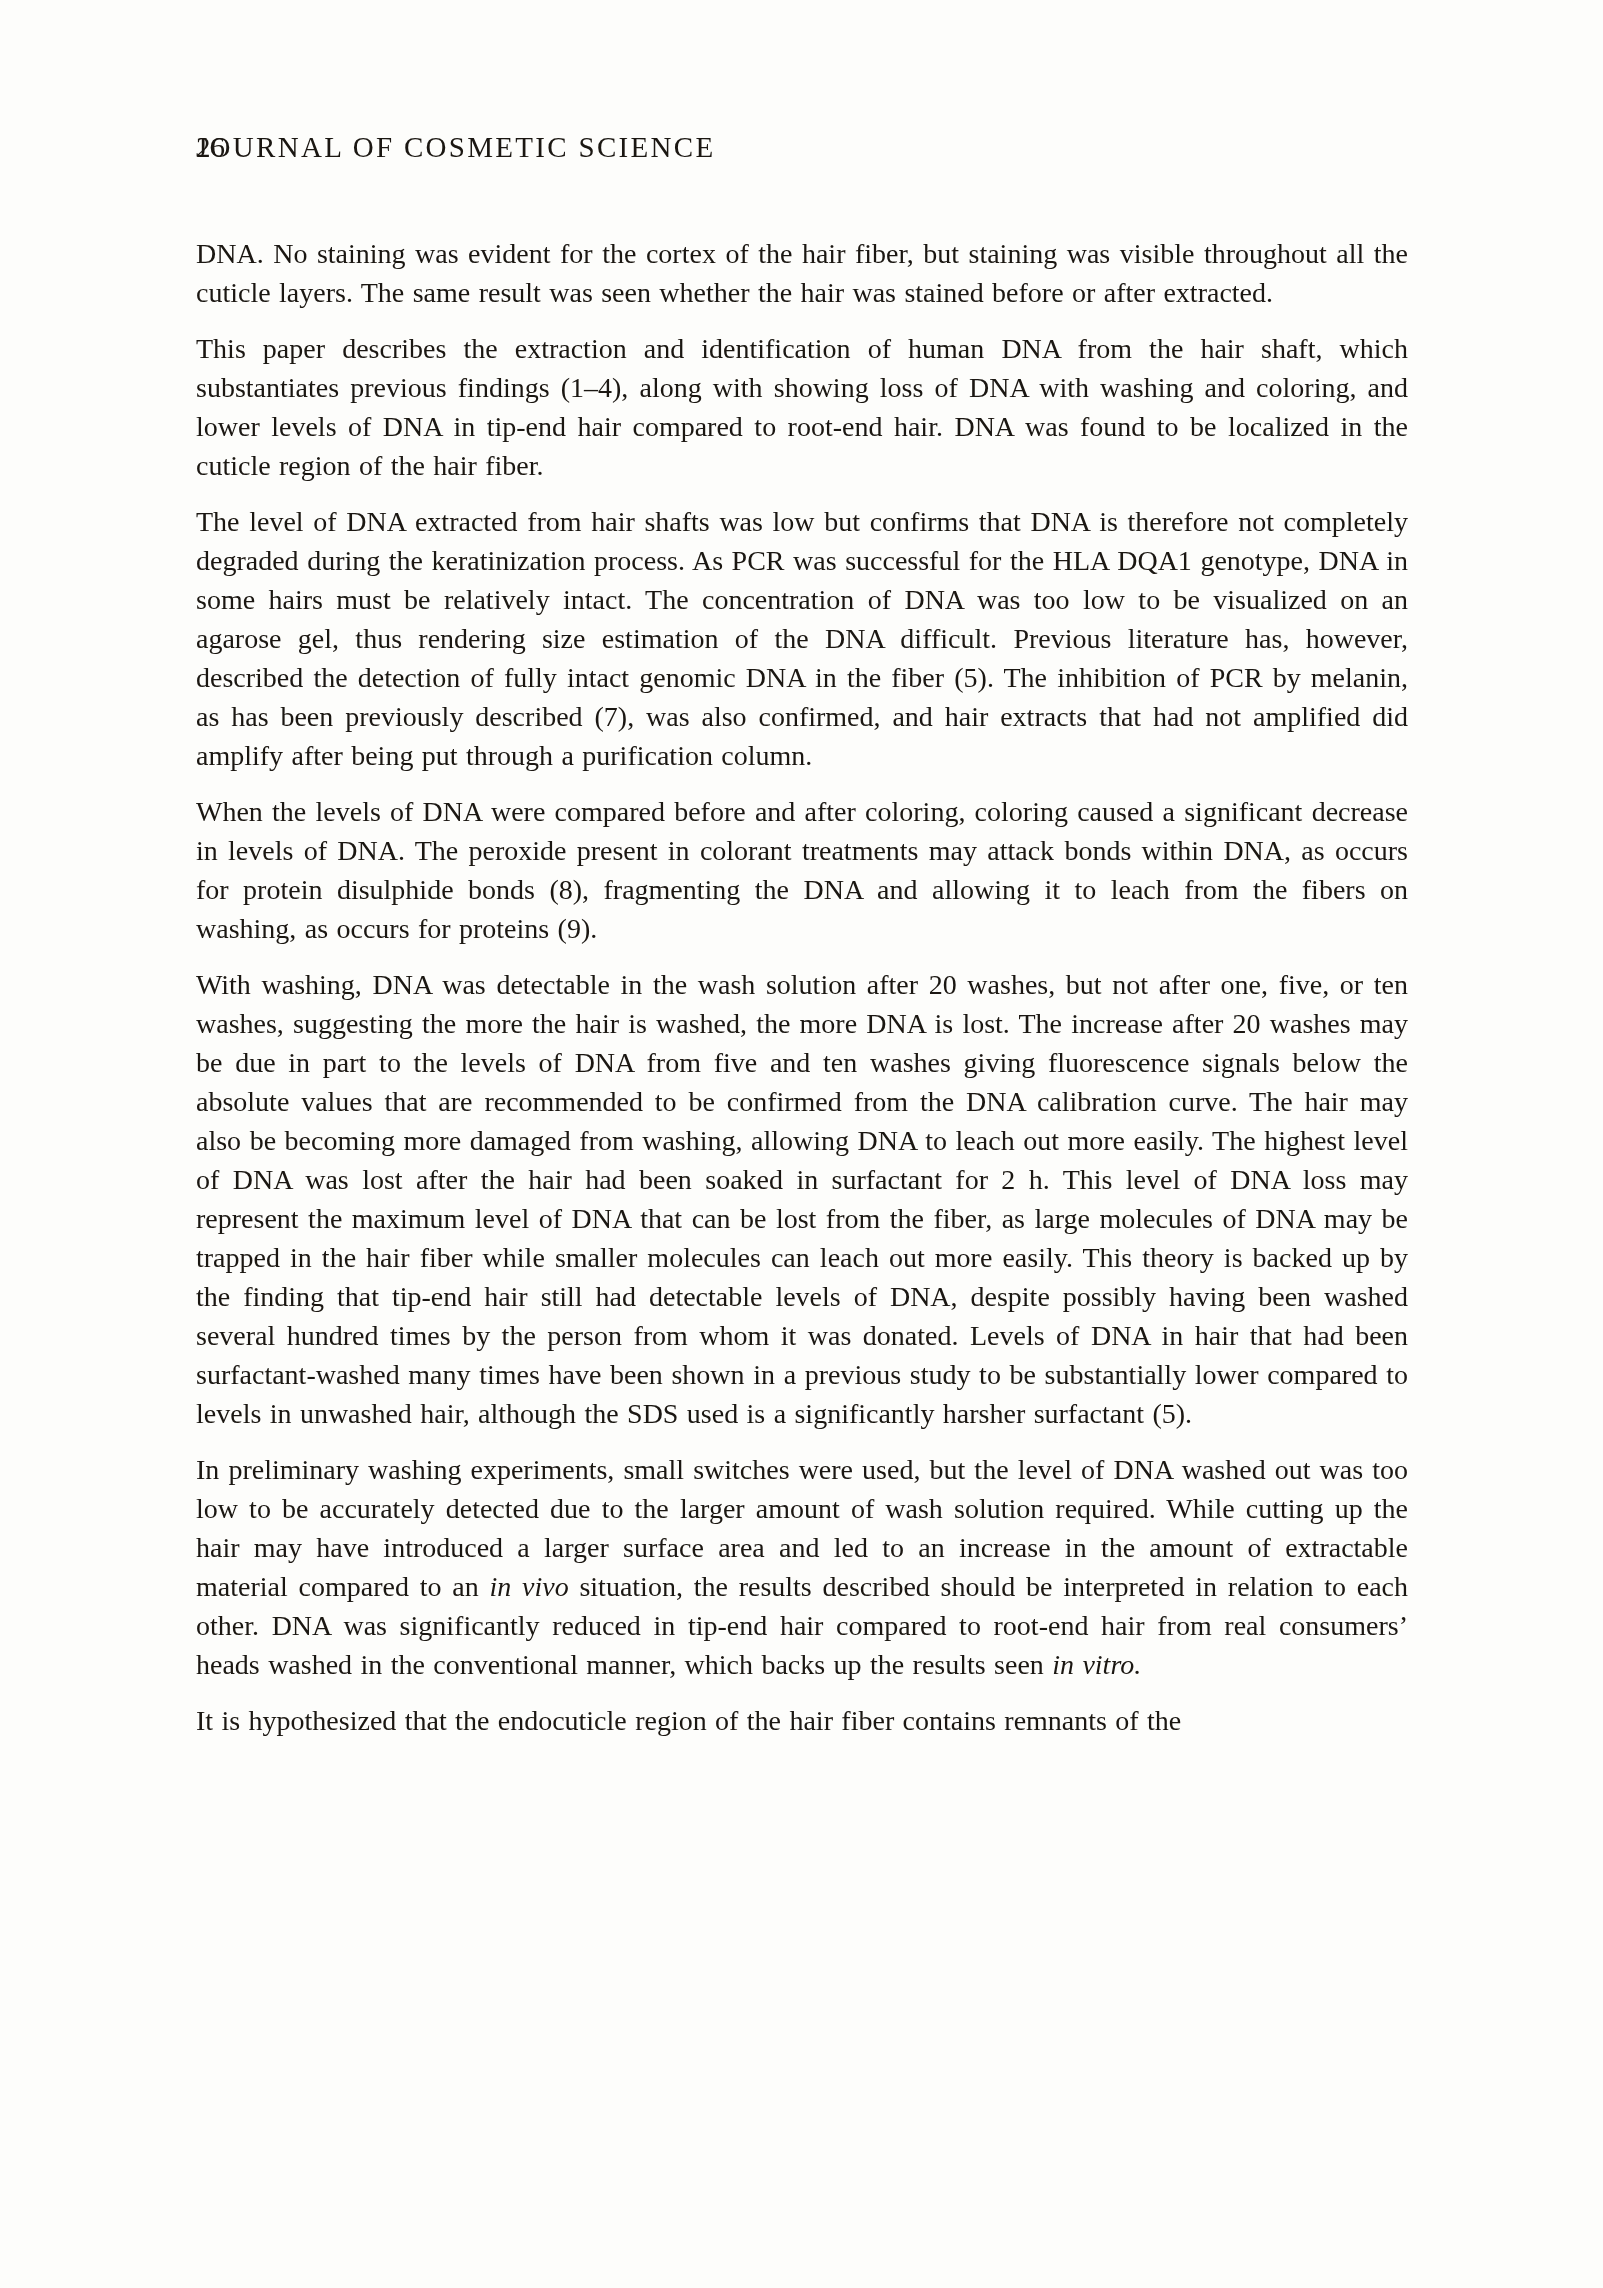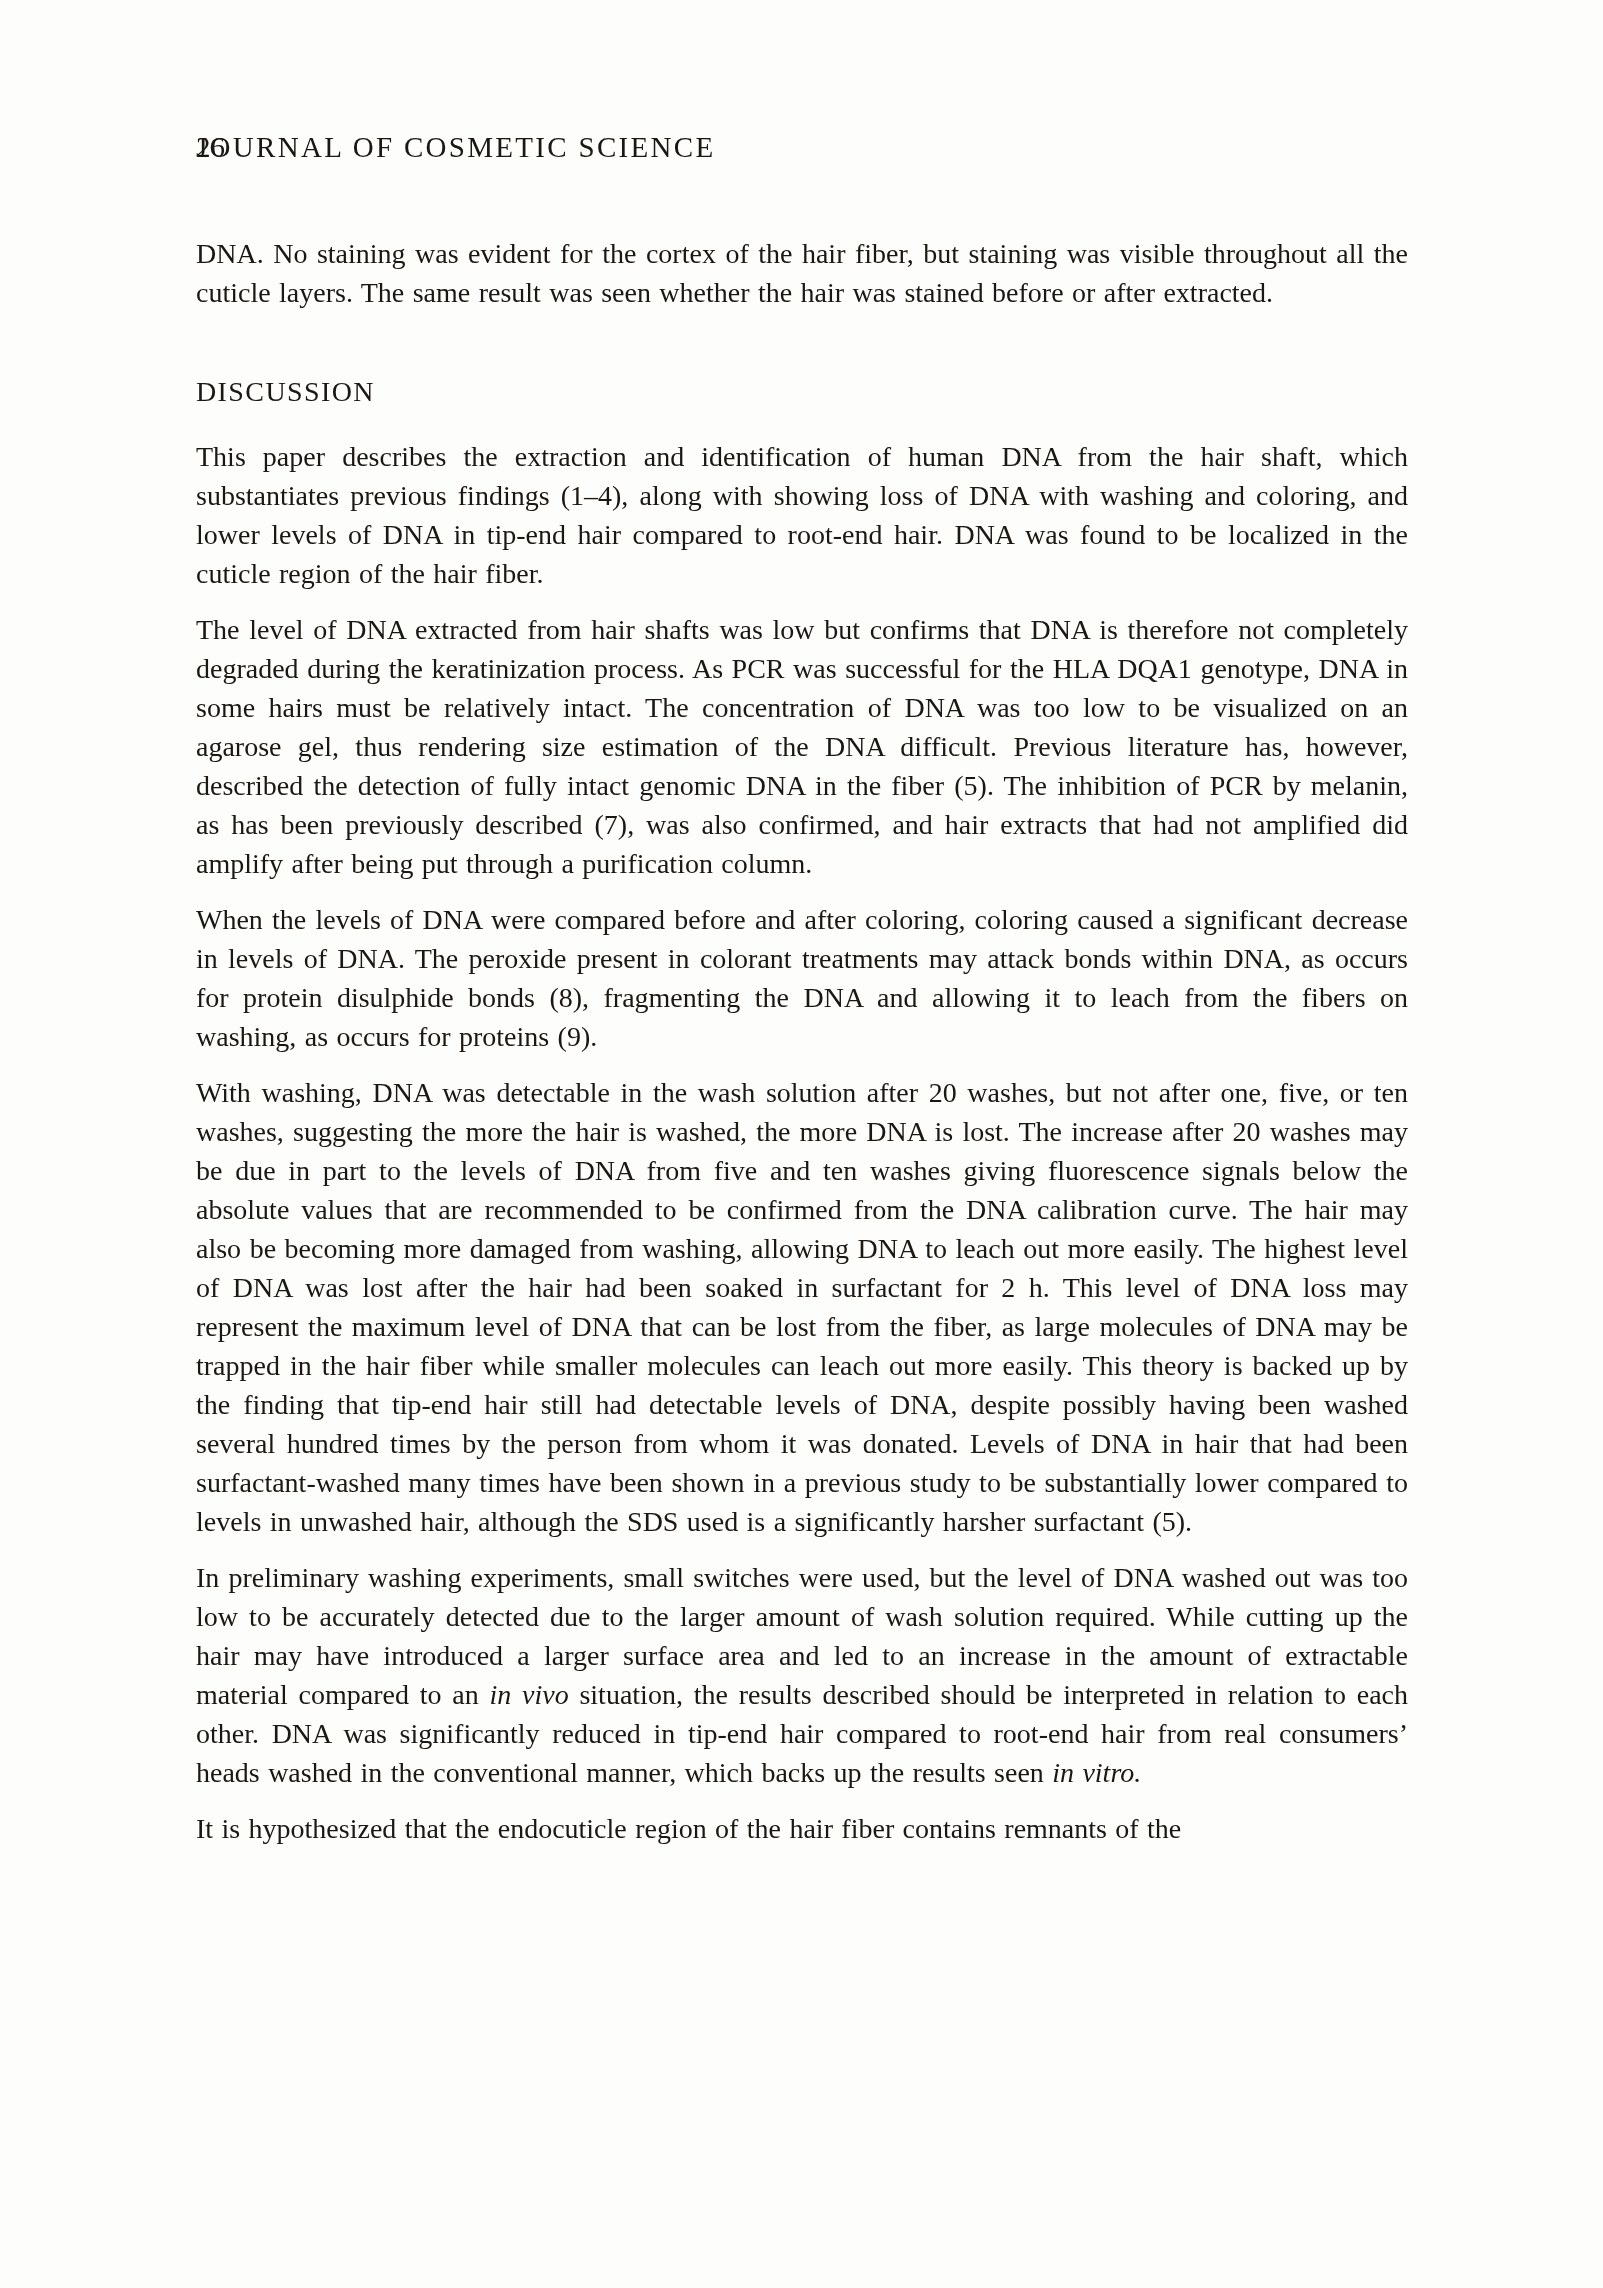--- a/index.html
+++ b/index.html
@@ -65,21 +65,20 @@
 
 <div class="page">
   <div class="content">
     <div class="running-head">
       <span class="page-number">26</span>
       <span class="journal-title">JOURNAL OF COSMETIC SCIENCE</span>
     </div>
     <div class="body-text">
 
     <p class="paragraph"><span>DNA. No staining was evident for the cortex of the hair fiber, but staining was visible throughout all the cuticle layers. The same result was seen whether the hair was stained before or after extracted.</span></p>
-        <h2 class="section-heading">DISCUSSION</h2>
         <p class="paragraph"><span>This paper describes the extraction and identification of human DNA from the hair shaft, which substantiates previous findings (1–4), along with showing loss of DNA with washing and coloring, and lower levels of DNA in tip-end hair compared to root-end hair. DNA was found to be localized in the cuticle region of the hair fiber.</span></p>
         <p class="paragraph"><span>The level of DNA extracted from hair shafts was low but confirms that DNA is therefore not completely degraded during the keratinization process. As PCR was successful for the HLA DQA1 genotype, DNA in some hairs must be relatively intact. The concentration of DNA was too low to be visualized on an agarose gel, thus rendering size estimation of the DNA difficult. Previous literature has, however, described the detection of fully intact genomic DNA in the fiber (5). The inhibition of PCR by melanin, as has been previously described (7), was also confirmed, and hair extracts that had not amplified did amplify after being put through a purification column.</span></p>
         <p class="paragraph"><span>When the levels of DNA were compared before and after coloring, coloring caused a significant decrease in levels of DNA. The peroxide present in colorant treatments may attack bonds within DNA, as occurs for protein disulphide bonds (8), fragmenting the DNA and allowing it to leach from the fibers on washing, as occurs for proteins (9).</span></p>
         <p class="paragraph"><span>With washing, DNA was detectable in the wash solution after 20 washes, but not after one, five, or ten washes, suggesting the more the hair is washed, the more DNA is lost. The increase after 20 washes may be due in part to the levels of DNA from five and ten washes giving fluorescence signals below the absolute values that are recommended to be confirmed from the DNA calibration curve. The hair may also be becoming more damaged from washing, allowing DNA to leach out more easily. The highest level of DNA was lost after the hair had been soaked in surfactant for 2 h. This level of DNA loss may represent the maximum level of DNA that can be lost from the fiber, as large molecules of DNA may be trapped in the hair fiber while smaller molecules can leach out more easily. This theory is backed up by the finding that tip-end hair still had detectable levels of DNA, despite possibly having been washed several hundred times by the person from whom it was donated. Levels of DNA in hair that had been surfactant-washed many times have been shown in a previous study to be substantially lower compared to levels in unwashed hair, although the SDS used is a significantly harsher surfactant (5).</span></p>
         <p class="paragraph"><span>In preliminary washing experiments, small switches were used, but the level of DNA washed out was too low to be accurately detected due to the larger amount of wash solution required. While cutting up the hair may have introduced a larger surface area and led to an increase in the amount of extractable material compared to an </span><em>in vivo</em><span> situation, the results described should be interpreted in relation to each other. DNA was significantly reduced in tip-end hair compared to root-end hair from real consumers’ heads washed in the conventional manner, which backs up the results seen </span><em>in vitro.</em></p>
         <p class="paragraph"><span>It is hypothesized that the endocuticle region of the hair fiber contains remnants of the</span></p>
       </div>
   </div>
 </div>
 

